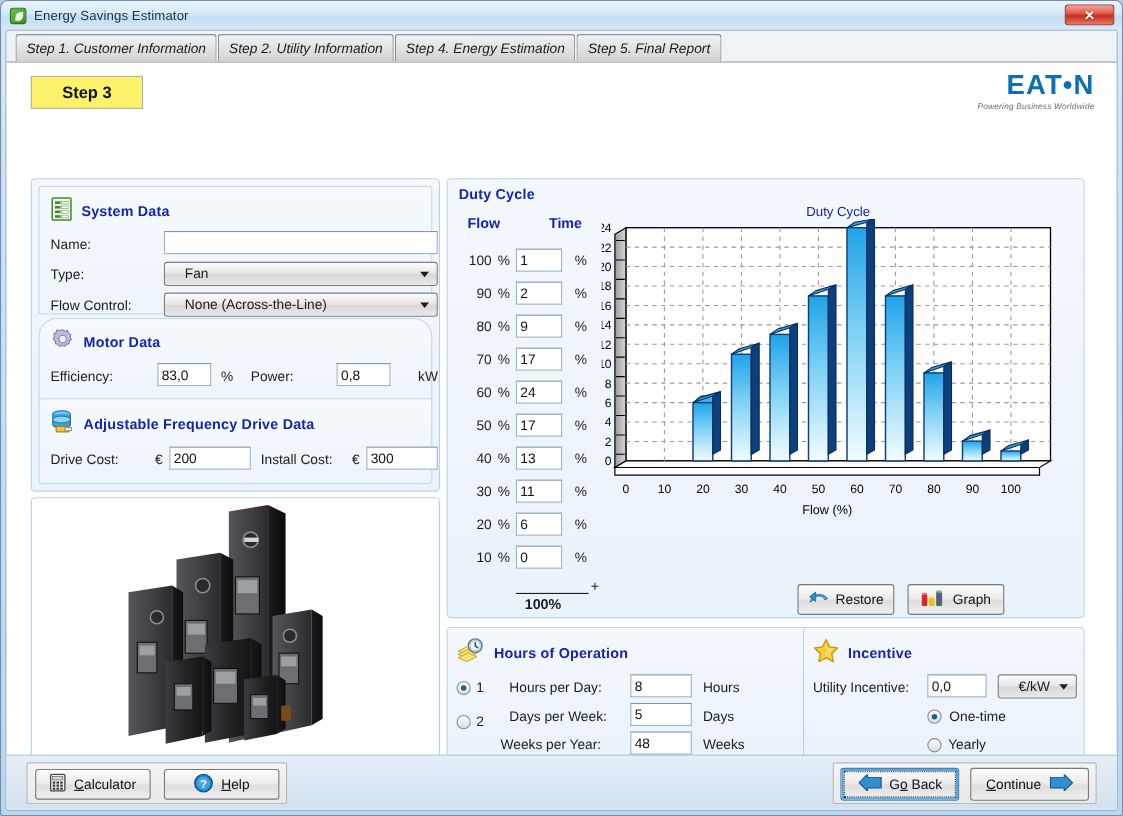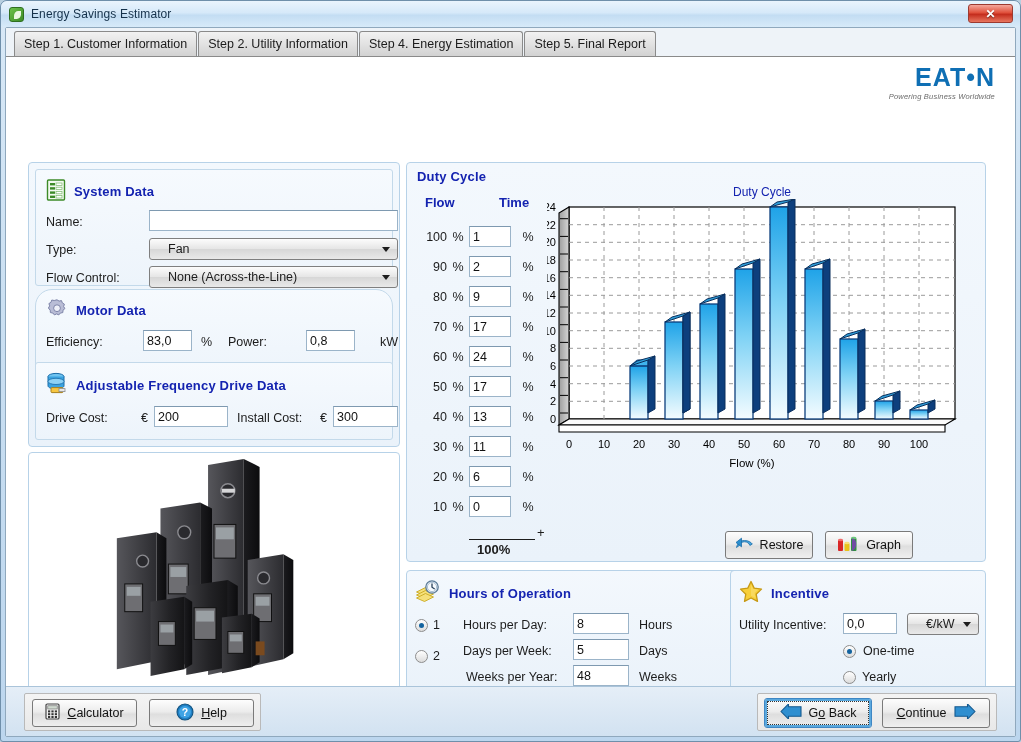--- a/index.html
+++ b/index.html
@@ -72,20 +72,21 @@
     height:25px; line-height:24px;
     padding:0 9px;
     font-size:12.5px; color:#1c1c1c;
     background:linear-gradient(180deg,#f2f2f2 0%,#e2e2e2 50%,#d2d2d2 100%);
     border:1px solid #8a8a8a;
     border-bottom:none;
     border-radius:3px 3px 0 0;
     margin-right:1px;
     cursor:pointer;
     white-space:nowrap;
+    font-style:italic;
   }
   .tab.active {
     height:29px; line-height:27px;
     background:#ffffff;
     border-bottom:1px solid #ffffff;
     margin-bottom:-1px;
     z-index:3;
     font-size:13px;
   }
 
@@ -227,20 +228,21 @@
     <div class="tabstrip">
       <div class="tab">Step 1. Customer Information</div>
       <div class="tab">Step 2. Utility Information</div>
       <div class="tab">Step 4. Energy Estimation</div>
       <div class="tab">Step 5. Final Report</div>
     </div>
 
     <div class="page">
 
       <div class="pagehead">
+        <div class="step-badge">Step 3</div>
         <div class="eaton-logo">
           <div class="eaton-word">EAT•N</div>
           <div class="eaton-tag">Powering Business Worldwide</div>
         </div>
       </div>
 
       <div class="panel" style="left:22px; top:105px; width:372px; height:285px;">
 
         <div class="panel-inner" style="left:6px; top:6px; right:6px; height:117px;">
           <div class="ghead" style="position:absolute; left:10px; top:9px;">
@@ -662,21 +664,21 @@
         </div>
 
         <span class="lbl" style="position:absolute; left:56px; top:47px;">Hours per Day:</span>
         <input class="tb" style="position: absolute; left: 166px; top: 42px; width: 56px;" value="8">
         <span class="unit" style="position:absolute; left:232px; top:47px;">Hours</span>
 
         <span class="lbl" style="position:absolute; left:56px; top:73px;">Days per Week:</span>
         <input class="tb" style="position: absolute; left: 166px; top: 68px; width: 56px;" value="5">
         <span class="unit" style="position:absolute; left:232px; top:73px;">Days</span>
 
-        <span class="lbl" style="position:absolute; left:59px; top:99px;">Weeks per Year:</span>
+        <span class="lbl" style="position:absolute; left:48px; top:99px;">Weeks per Year:</span>
         <input class="tb" style="position: absolute; left: 166px; top: 94px; width: 56px;" value="48">
         <span class="unit" style="position:absolute; left:232px; top:99px;">Weeks</span>
       </div>
 
       <div class="panel" style="left:724px; top:513px; width:256px; height:124px;">
         <div class="ghead" style="position:absolute; left:8px; top:9px;">
           <span class="gicon">
             <svg width="24" height="23" viewBox="0 0 24 23">
               <path d="M12 1.5l3.2 6.6 7.3 1-5.3 5.1 1.3 7.2L12 18l-6.5 3.4 1.3-7.2L1.5 9.1l7.3-1z" fill="#f7cf3a" stroke="#c79a16" stroke-width="1.3" stroke-linejoin="round"></path>
               <path d="M12 4.4l2.2 4.5 5 .7-3.6 3.5.9 4.9L12 15.7V4.4z" fill="#fbe27e" opacity=".55"></path>

